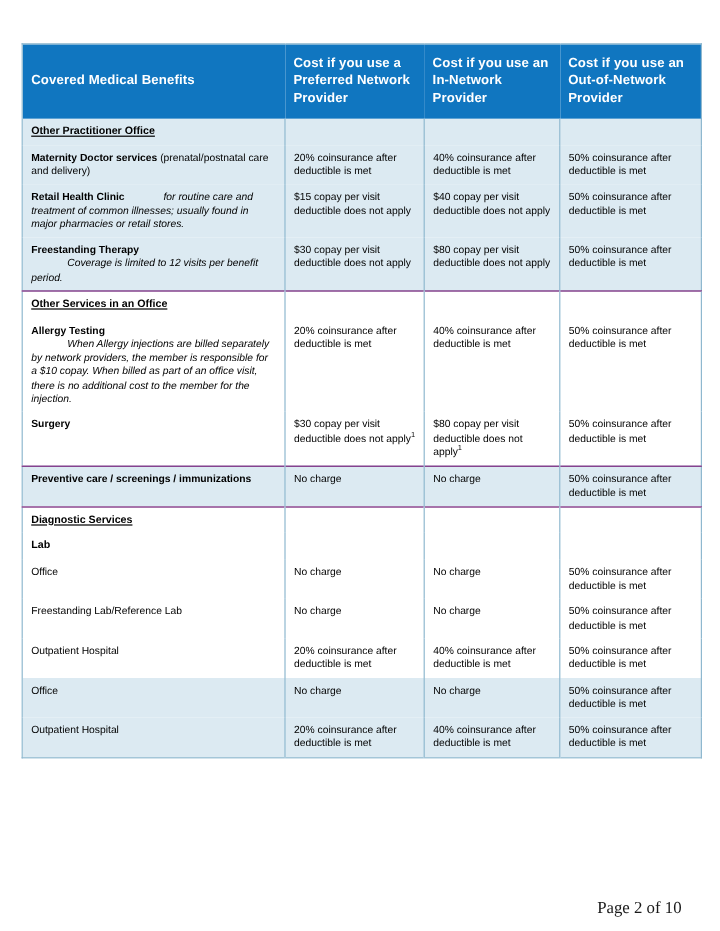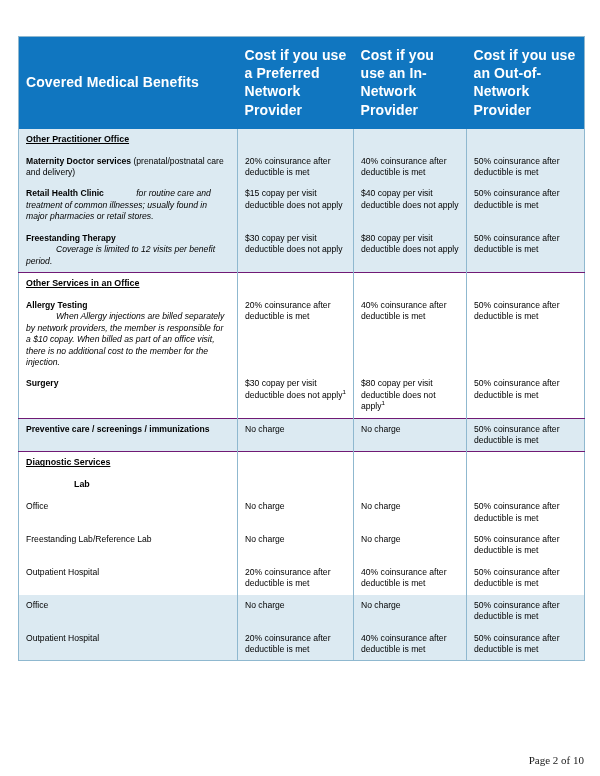--- a/index.html
+++ b/index.html
@@ -27,21 +27,21 @@
     border: 1px solid #8fb8cf;
   }
   table.benefits col.c0 { width: 219px; }
   table.benefits col.c1 { width: 116px; }
   table.benefits col.c2 { width: 113px; }
   table.benefits col.c3 { width: 118px; }
 
   thead th {
     background: #1076c0;
     color: #ffffff;
-    font-size: 14px;
+    font-size: 11px;
     font-weight: bold;
     line-height: 1.30;
     text-align: left;
     vertical-align: top;
     padding: 9px 7px 10px 7px;
     border: none;
     letter-spacing: 0.1px;
   }
   thead th.hcol0 { vertical-align: middle; }
 
@@ -65,37 +65,36 @@
   tr.rule-top > td { border-top: 1px solid #701a75; }
 
   .sec-head {
     font-weight: bold;
     text-decoration: underline;
     font-size: 8.9px;
   }
   .sub-head {
     font-weight: bold;
     font-size: 8.9px;
-    margin-left: 48px;
   }
   .b { font-weight: bold; }
   .i { font-style: italic; margin-left: 30px; }
   sup {
     font-size: 6.2px;
     vertical-align: super;
     line-height: 0;
   }
   .cellline { display: block; }
 
   .footer {
     position: absolute;
-    right: 16px;
+    right: 32px;
     bottom: 10px;
     font-family: "Liberation Serif", serif;
-    font-size: 11px;
+    font-size: 14px;
     color: #1a1a1a;
   }
 </style>
 </head>
 <body>
 
 <div class="page">
 
   <table class="benefits">
     <colgroup>

